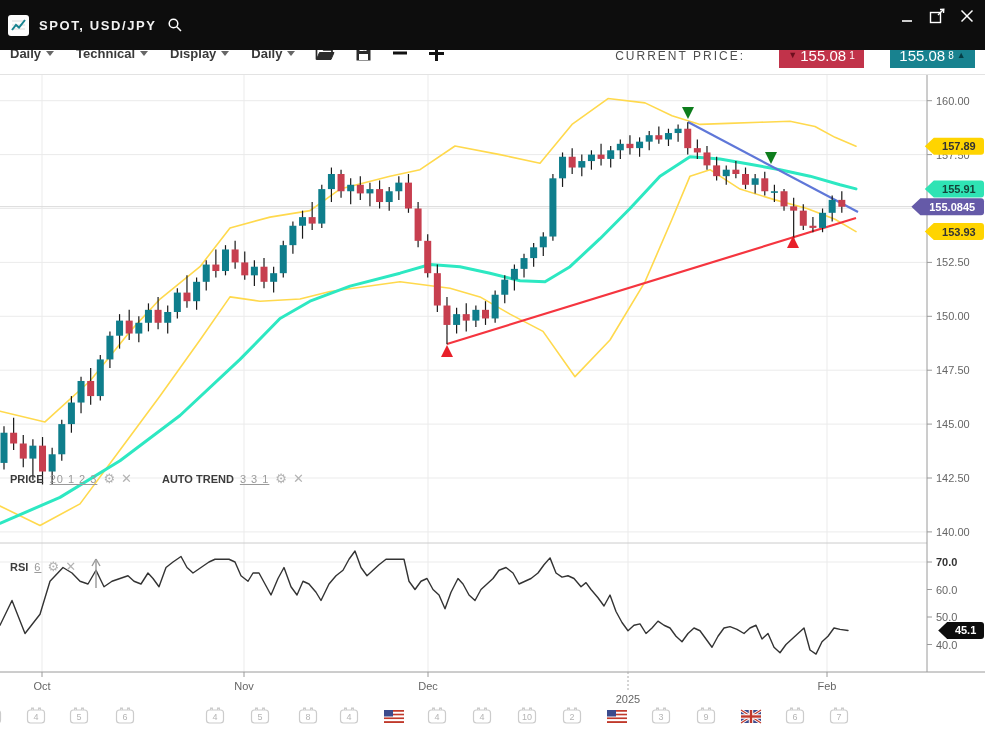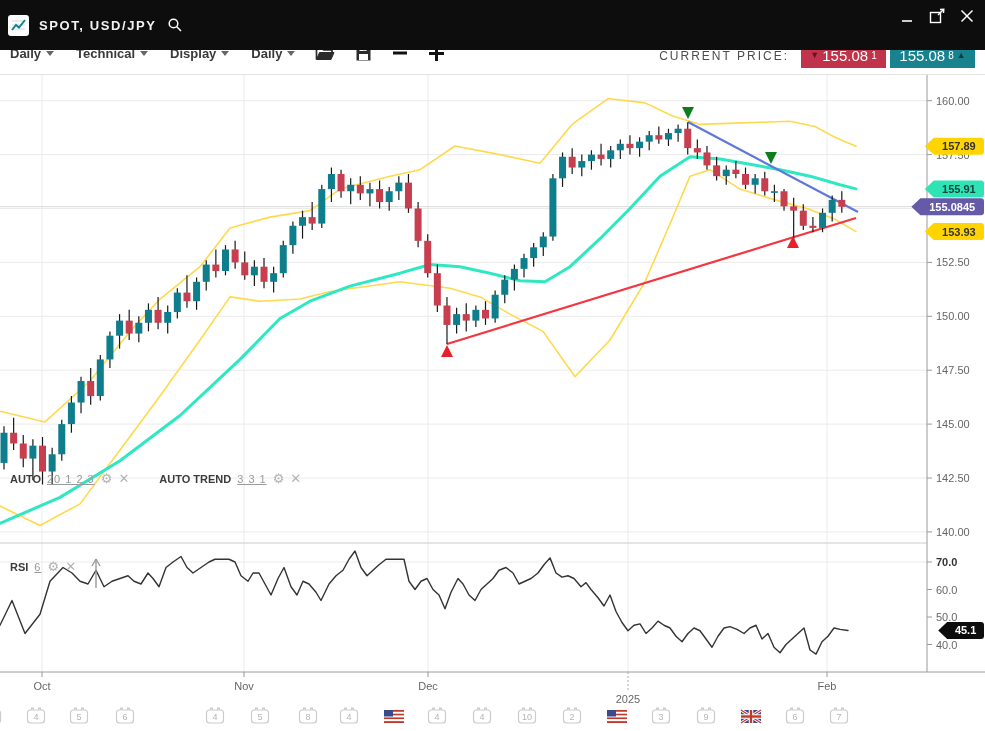--- a/index.html
+++ b/index.html
@@ -13,21 +13,21 @@
   .search-ic { margin-left:10px; display:flex; }
   .win-controls { position:absolute; right:8px; top:0; height:32px; display:flex; align-items:center; gap:10px; }
   .win-btn { display:flex; align-items:center; justify-content:center; width:20px; height:20px; cursor:default; }
 
   
   .toolbar { position:absolute; left:0; top:32px; width:985px; height:43px; background:#fff; border-bottom:1px solid #e3e3e3; display:flex; align-items:center; z-index:25; }
   .menu-item { display:flex; align-items:center; gap:5px; font-size:13px; font-weight:bold; color:#3a3a3a; margin-left:22px; cursor:default; }
   .menu-item:first-child { margin-left:10px; }
   .caret { width:0; height:0; border-left:4px solid transparent; border-right:4px solid transparent; border-top:5px solid #666; margin-top:1px; }
   .tool-ic { margin-left:20px; display:flex; align-items:center; cursor:default; }
-  .cp-wrap { position:absolute; right:10px; top:0; height:47px; display:flex; align-items:center; gap:4px; }
+  .cp-wrap { position:absolute; right:10px; top:0; height:47px; display:flex; align-items:center; gap:26px; }
   .cp-label { font-size:12px; color:#4d4d4d; letter-spacing:2px; margin-right:8px; }
   .price-box { width:85px; height:25px; display:flex; align-items:center; justify-content:center; color:#fff; font-size:15px; gap:3px; }
   .price-box .sm { font-size:10px; }
   .box-bid { background:#c1334a; }
   .box-ask { background:#18828f; }
   .tiny-arrow { font-size:9px; line-height:1; }
 
   
   .ind-row { position:absolute; display:flex; align-items:center; gap:6px; z-index:10; font-size:11px; }
   .ind-name { font-weight:bold; color:#3c3c3c; }
@@ -478,21 +478,21 @@
       </div>
       <div class="price-box box-ask">
         <span>155.08</span>
           <span class="sm">8</span>
         <span class="tiny-arrow" style="color:#063e46;">▲</span>
       </div>
     </div>
   </div>
 
   <div class="ind-row" id="vwap-row">
-    <span class="ind-name">AUTO</span>
+    <span class="ind-name">PRICE</span>
     <span class="ind-params">20 1 2 3</span>
     <span class="ind-ic">⚙</span>
     <span class="ind-ic">✕</span>
     <span class="ind-gap"></span>
     <span class="ind-name">AUTO TREND</span>
     <span class="ind-params">3 3 1</span>
     <span class="ind-ic">⚙</span>
     <span class="ind-ic">✕</span>
   </div>
   <div class="ind-row" id="rsi-row">

